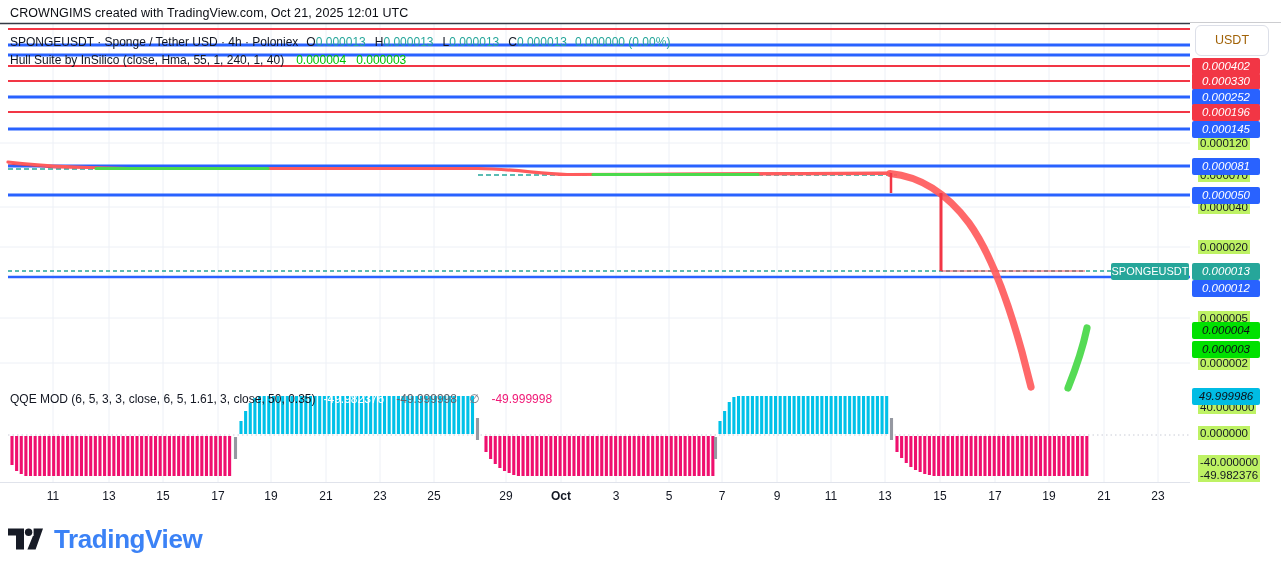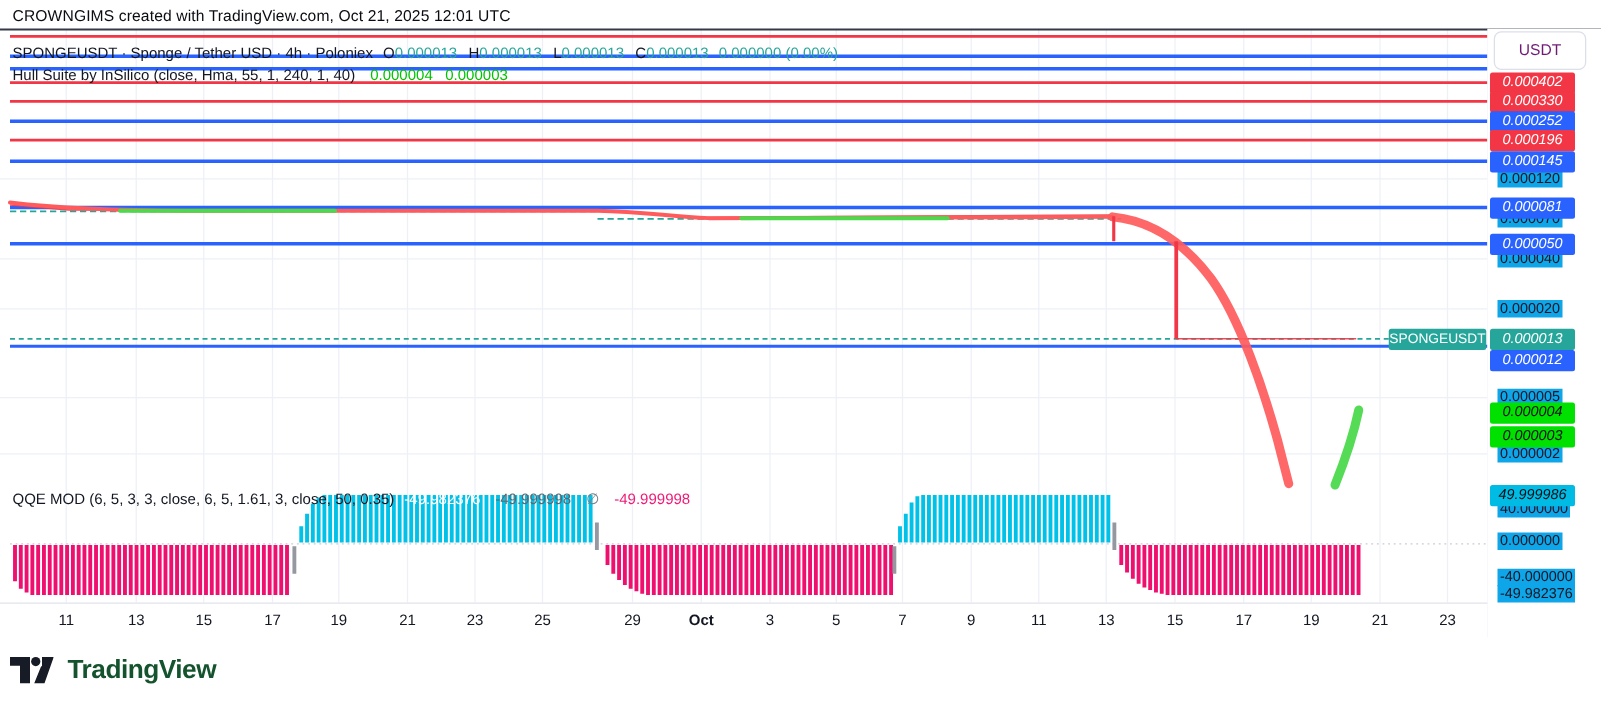--- a/index.html
+++ b/index.html
@@ -9,29 +9,29 @@
   .hdr{position:absolute;left:10px;top:6px;font-size:12.5px;font-weight:500;color:#0a0c12;letter-spacing:.1px;}
   .legend{position:absolute;left:10px;display:flex;align-items:center;gap:8px;font-size:12px;color:#131722;white-space:nowrap;}
   .legend .t{font-weight:500;color:#131722;}
   .ohlc{display:flex;gap:9px;}
   .ohlc .pair .k{color:#131722;}
   .ohlc .pair .v{color:#26a69a;}
   .chg{color:#26a69a;}
   .hullvals{display:flex;gap:10px;color:#00c300;}
   .qqevals{display:flex;gap:12px;font-weight:500;}
   .axis{position:absolute;left:1190px;top:23px;width:91px;height:488px;background:#fff;}
-  .plain-lb{position:absolute;left:8px;height:14px;line-height:14px;font-size:11.5px;color:#131722;background:#0ea5e9;padding:0 2px;}
+  .plain-lb{position:absolute;left:8px;height:14px;line-height:14px;font-size:11.5px;color:#131722;background:#bef264;padding:0 2px;}
   .tagbox{position:absolute;left:2px;width:68px;height:17px;line-height:17px;font-size:11.5px;text-align:center;border-radius:2px;font-weight:500;font-style:italic;}
   .sym-tag{position:absolute;width:78px;height:17px;line-height:17px;font-size:11px;font-weight:500;text-align:center;border-radius:2px;}
   .usdt-btn{position:absolute;left:1195px;top:25px;width:72px;height:29px;background:#fff;border:1px solid #dcdfe8;
-    border-radius:6px;font-size:12.5px;color:#701a75;text-align:center;line-height:28px;font-weight:500;z-index:5;}
+    border-radius:6px;font-size:12.5px;color:#a16207;text-align:center;line-height:28px;font-weight:500;z-index:5;}
   .tlabel{position:absolute;top:489px;transform:translateX(-50%);font-size:12px;color:#131722;}
   .tlabel.month{font-weight:700;}
   #footer{position:absolute;left:8px;top:524px;display:flex;align-items:center;gap:11px;}
-  #footer .brand{font-size:21px;font-weight:700;color:#14532d;letter-spacing:-0.4px;}
+  #footer .brand{font-size:26px;font-weight:700;color:#3b82f6;letter-spacing:-0.4px;}
 </style>
 </head>
 <body>
 
 <div id="stage">
 
   <svg id="chart-canvas" width="1281" height="571">
       <line x1="53" y1="23" x2="53" y2="482" stroke="#edf0f6" stroke-width="1"></line>
       <line x1="109" y1="23" x2="109" y2="482" stroke="#edf0f6" stroke-width="1"></line>
       <line x1="163" y1="23" x2="163" y2="482" stroke="#edf0f6" stroke-width="1"></line>

